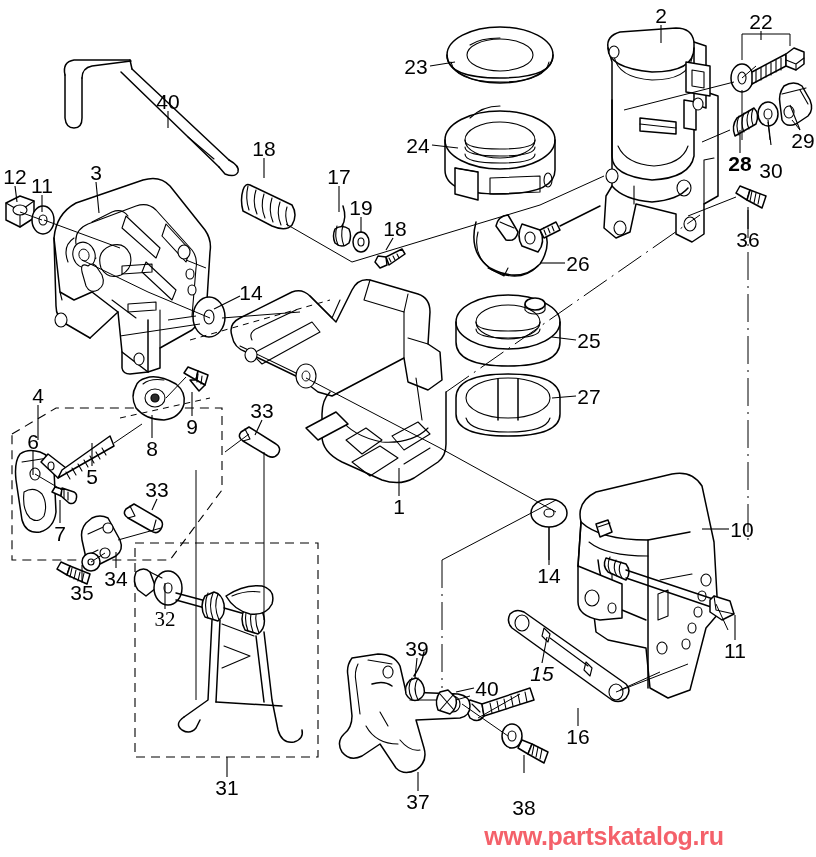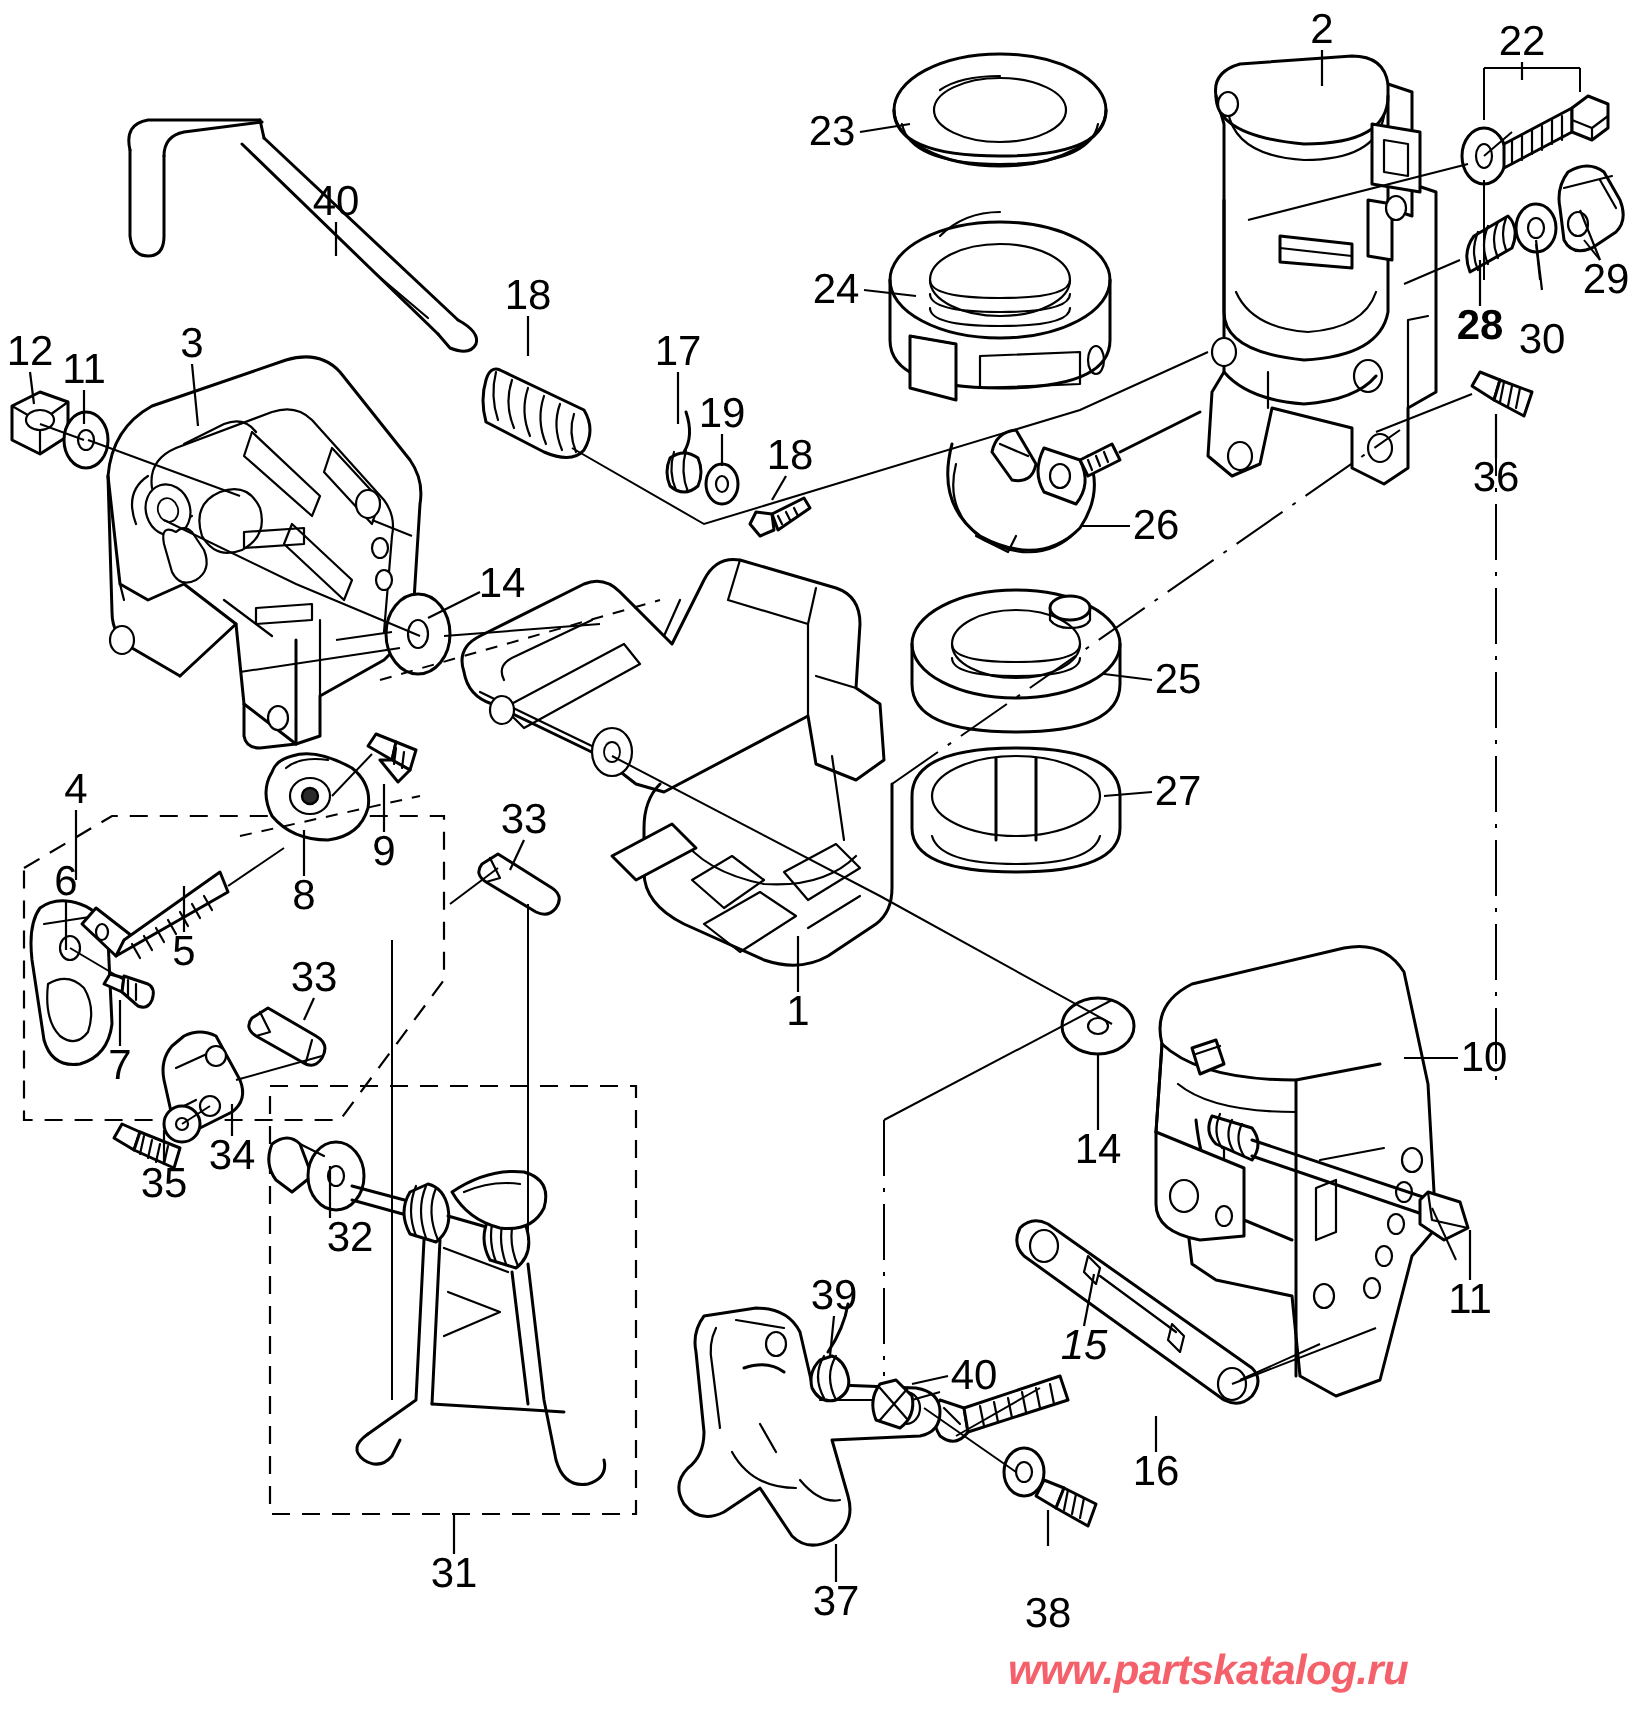--- a/index.html
+++ b/index.html
@@ -2,22 +2,22 @@
 <html><head>
 <meta charset="utf-8">
 <title>Parts Diagram</title>
 <style>
   html,body{margin:0;padding:0;background:#ffffff;}
   body{width:816px;height:857px;overflow:hidden;font-family:"Liberation Sans",sans-serif;}
   #stage{position:relative;width:816px;height:857px;background:#ffffff;}
   #art{position:absolute;left:0;top:0;width:816px;height:857px;}
   .lbl{position:absolute;font-family:"Liberation Sans",sans-serif;font-size:21px;color:#000;
        line-height:1;white-space:nowrap;transform:translate(-50%,-50%);letter-spacing:0px;}
-  #watermark{position:absolute;font-family:"Liberation Sans",sans-serif;font-style:italic;
-       font-weight:bold;font-size:21px;color:#f4616a;white-space:nowrap;
+  #watermark{position:absolute;font-family:"Liberation Sans",sans-serif;
+       font-weight:bold;font-size:25px;color:#f4616a;white-space:nowrap;
        left:604px;top:836px;transform:translate(-50%,-50%);letter-spacing:-0.3px;}
 </style>
 </head>
 <body>
 
 <div id="stage" style="background: rgb(255, 255, 255);">
 
   <svg id="art" viewBox="0 0 816 857" xmlns="http://www.w3.org/2000/svg">
     <defs>
       <style>
@@ -574,21 +574,21 @@
       <div class="lbl" style="left: 761px; top: 21px;">22</div>
       <div class="lbl" style="left: 416px; top: 66px;">23</div>
       <div class="lbl" style="left: 418px; top: 145px;">24</div>
       <div class="lbl" style="left: 589px; top: 340px;">25</div>
       <div class="lbl" style="left: 578px; top: 263px;">26</div>
       <div class="lbl" style="left: 589px; top: 396px;">27</div>
       <div class="lbl" style="left: 740px; top: 163px; font-weight: bold;">28</div>
       <div class="lbl" style="left: 803px; top: 140px;">29</div>
       <div class="lbl" style="left: 771px; top: 155px; margin-top: 15px;">30</div>
       <div class="lbl" style="left: 227px; top: 787px;">31</div>
-      <div class="lbl" style="left: 175px; top: 619px;">32</div>
+      <div class="lbl" style="left: 165px; top: 619px; font-family: Liberation Serif, serif;">32</div>
       <div class="lbl" style="left: 262px; top: 410px;">33</div>
       <div class="lbl" style="left: 157px; top: 489px;">33</div>
       <div class="lbl" style="left: 116px; top: 578px;">34</div>
       <div class="lbl" style="left: 82px; top: 592px;">35</div>
       <div class="lbl" style="left: 748px; top: 239px;">36</div>
       <div class="lbl" style="left: 418px; top: 801px;">37</div>
       <div class="lbl" style="left: 524px; top: 783px; margin-top: 24px;">38</div>
       <div class="lbl" style="left: 417px; top: 648px;">39</div>
       <div class="lbl" style="left: 487px; top: 688px;">40</div>
     </div>

